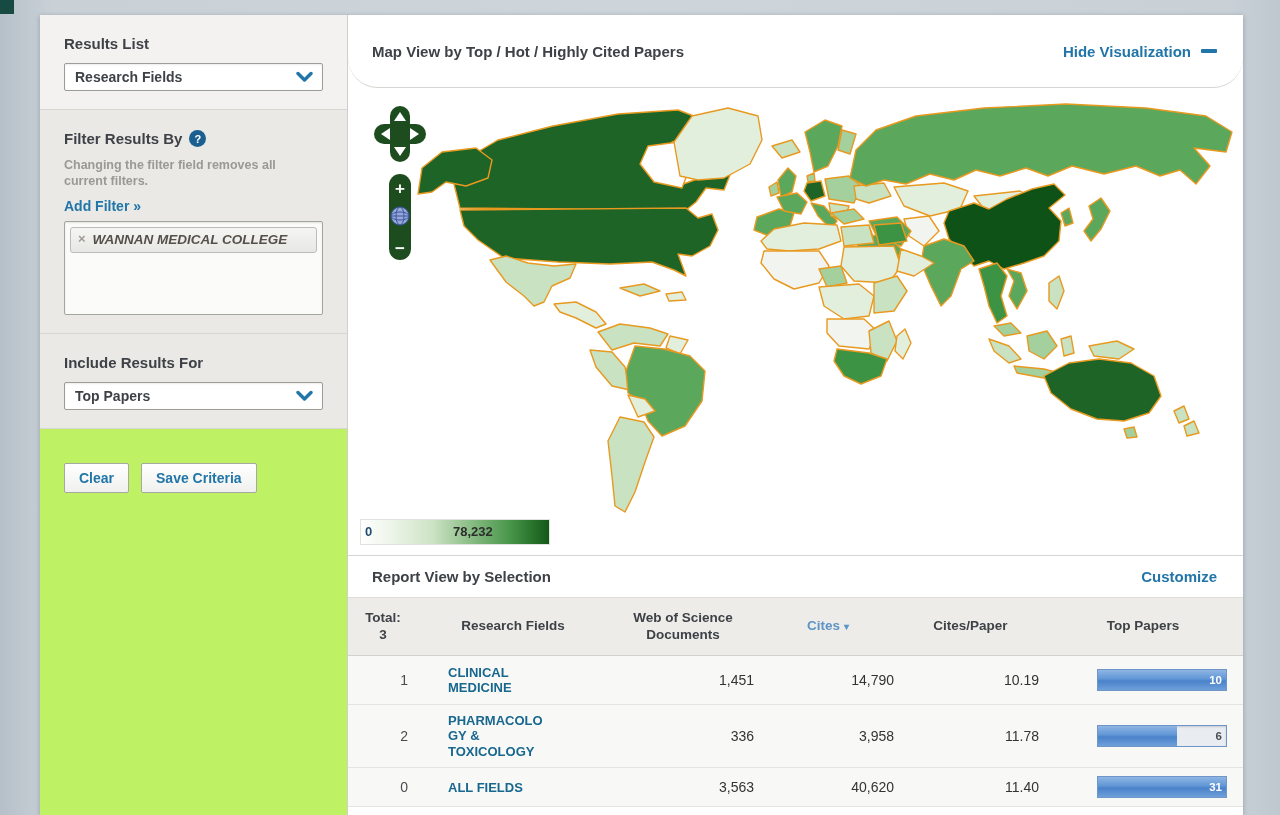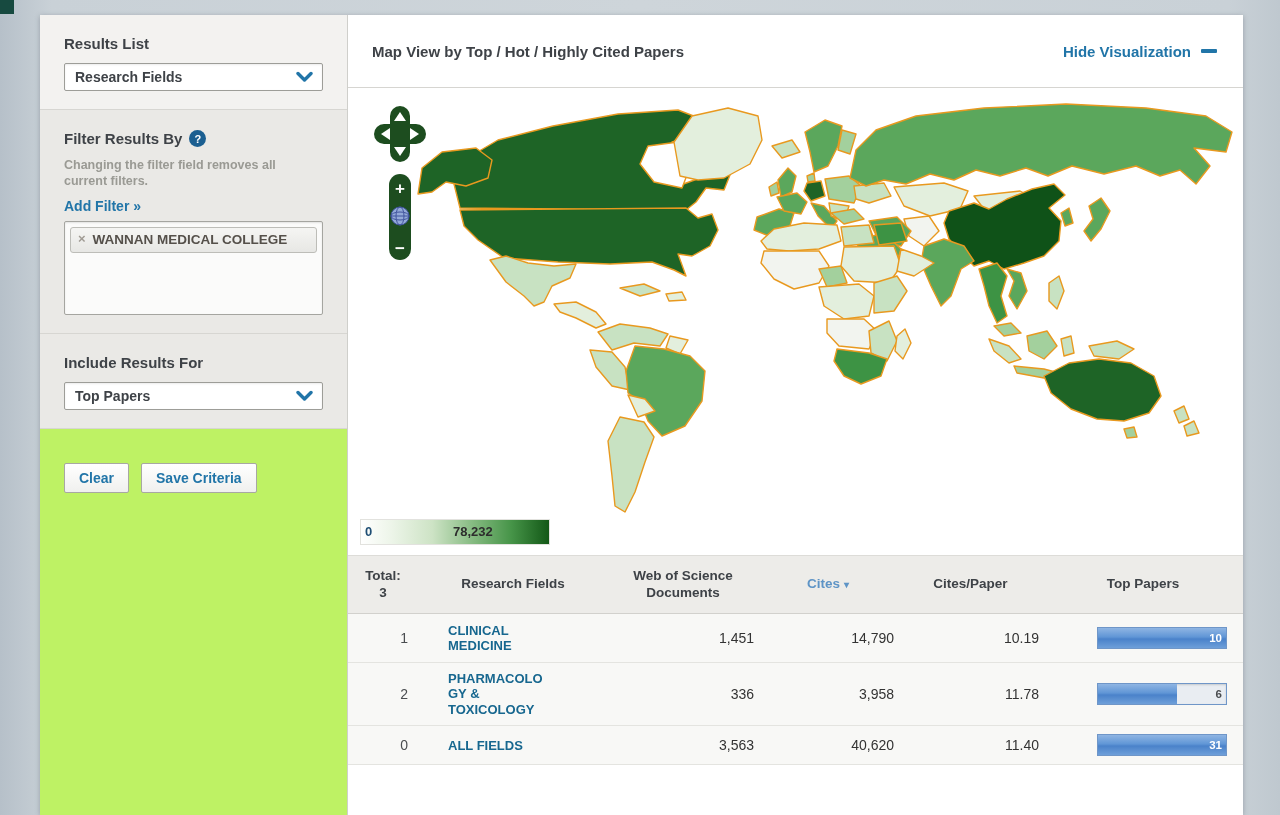--- a/index.html
+++ b/index.html
@@ -28,28 +28,28 @@
              font-weight:bold;display:inline-flex;align-items:center;justify-content:center;}
   .note{margin:10px 0 7px 0;font-size:12.5px;font-weight:bold;color:#9a9a94;
         line-height:1.3;max-width:250px;}
   .add-filter{display:inline-block;color:#2175a8;font-size:14px;font-weight:bold;text-decoration:none;
               margin-bottom:7px;cursor:pointer;}
   .filterbox{background:#fbfbfa;border:1px solid #a5a5a0;border-radius:2px;height:94px;padding:5px;
              box-shadow:inset 0 1px 2px rgba(0,0,0,.1);}
   .chip{background:linear-gradient(#f5f5f3,#e7e7e4);border:1px solid #bdbdb8;border-radius:3px;
         padding:4px 8px 5px 7px;display:flex;gap:7px;align-items:flex-start;}
   .chip-x{color:#a09b93;font-weight:bold;font-size:13px;line-height:1.1;cursor:pointer;}
-  .chip-label{color:#55504a;font-weight:bold;font-size:13.5px;line-height:1.12;}
+  .chip-label{color:#55504a;font-weight:bold;font-size:13.5px;line-height:1.12;font-style:italic;}
   .btn-row{display:flex;gap:12px;margin-top:14px;}
   .btn{background:linear-gradient(#ffffff,#f0f0ee);border:1px solid #a8a8a3;border-radius:2px;
        color:#2175a8;font-weight:bold;font-size:14px;font-family:inherit;padding:6px 14px;cursor:pointer;}
   
   .main{flex:1;display:flex;flex-direction:column;background:#fff;min-width:0;}
   .viz-header{height:73px;min-height:73px;display:flex;align-items:center;justify-content:space-between;
-              padding:0 26px 0 24px;border-bottom:1px solid #d6d5d1;}
+              padding:0 26px 0 24px;border-bottom:1px solid #d6d5d1;border-radius:30px;}
   .viz-title{font-size:15px;font-weight:bold;color:#3e4247;}
   .hide-link{display:flex;align-items:center;color:#2175a8;font-size:15px;font-weight:bold;cursor:pointer;}
   .hide-dash{width:16px;height:4px;background:#2175a8;margin-left:10px;border-radius:1px;}
   .map-area{position:relative;height:467px;min-height:467px;}
   .worldmap{position:absolute;left:0;top:2px;}
   .worldmap path{stroke-width:1.4;stroke-linejoin:round;cursor:pointer;}
   .water{fill:#ffffff;}
   .map-nav{position:absolute;left:26px;top:16px;}
   .legend{position:absolute;left:12px;bottom:10px;width:190px;height:26px;border:1px solid #e2e2de;
           background:linear-gradient(90deg,#ffffff 0%,#edf5e9 16%,#cde3c5 38%,#84ba80 60%,#469448 80%,#135817 100%);}
@@ -231,20 +231,24 @@
         </g>
         <text x="26" y="150" text-anchor="middle" font-size="17" font-weight="bold" fill="#fff">−</text>
       </svg>
 
       <div class="legend">
         <span class="legend-min">0</span>
         <span class="legend-max">78,232</span>
       </div>
     </div>
 
+    <div class="report-header">
+      <div class="report-title">Report View by Selection</div>
+      <a class="customize-link">Customize</a>
+    </div>
 
     <table>
       <colgroup>
         <col style="width:70px">
           <col style="width:190px">
           <col style="width:150px">
         <col style="width:140px">
           <col style="width:145px">
           <col style="width:200px">
       </colgroup>

